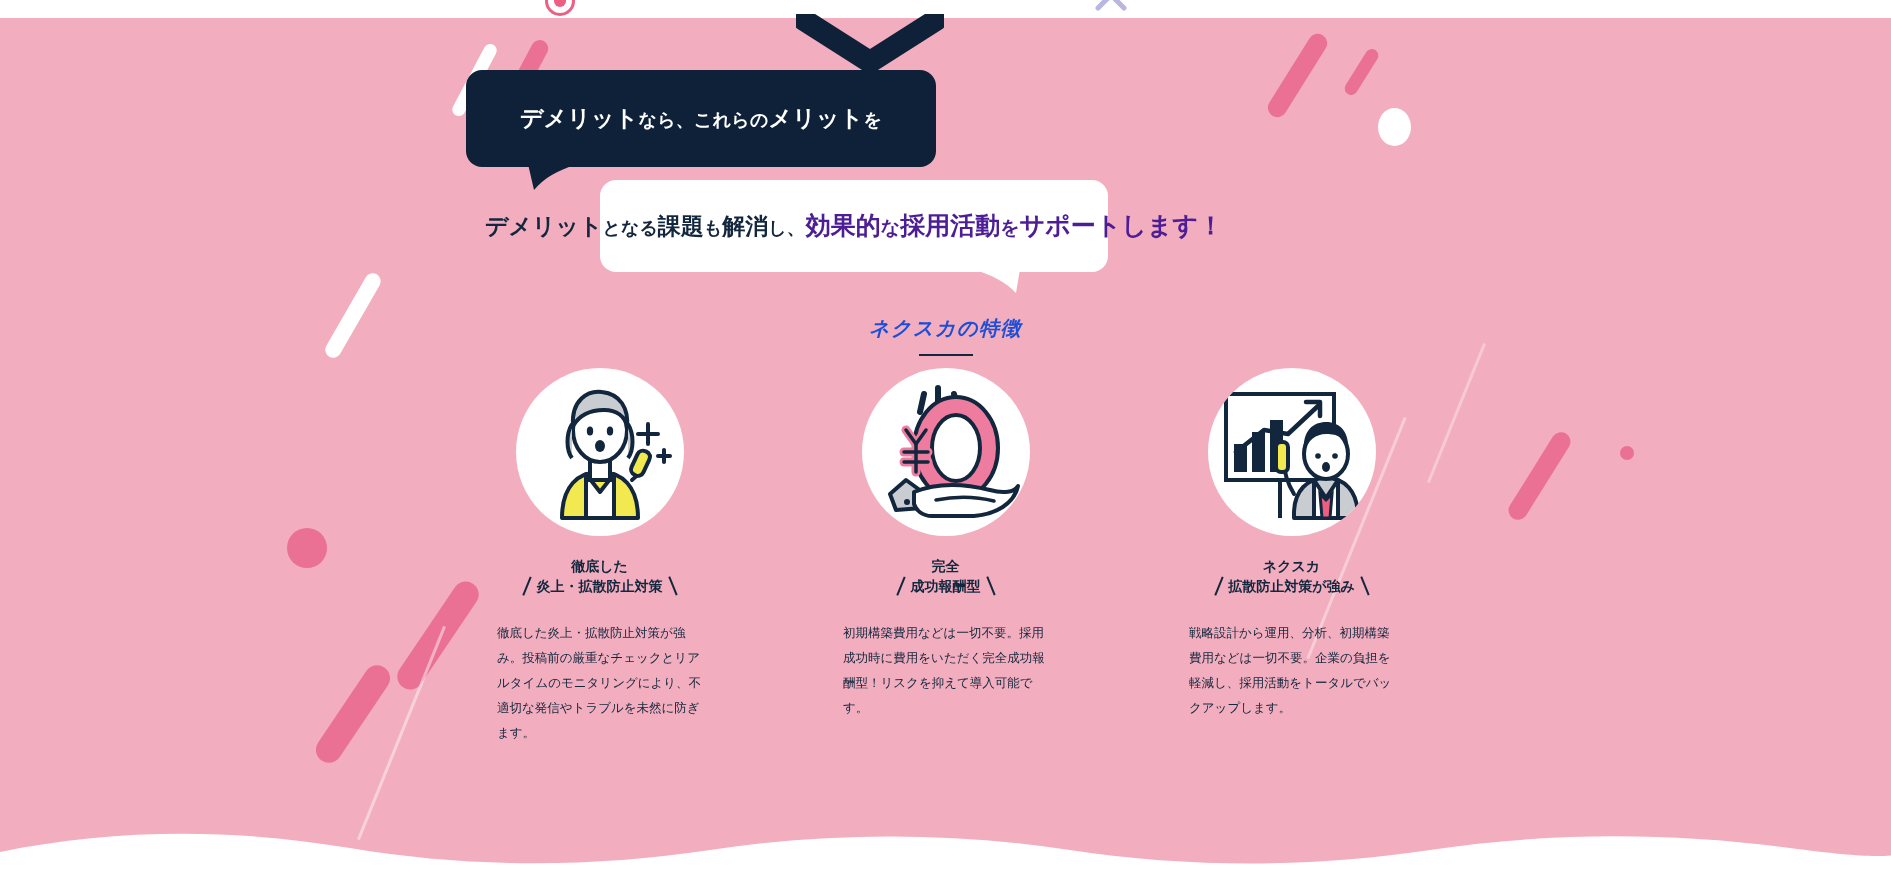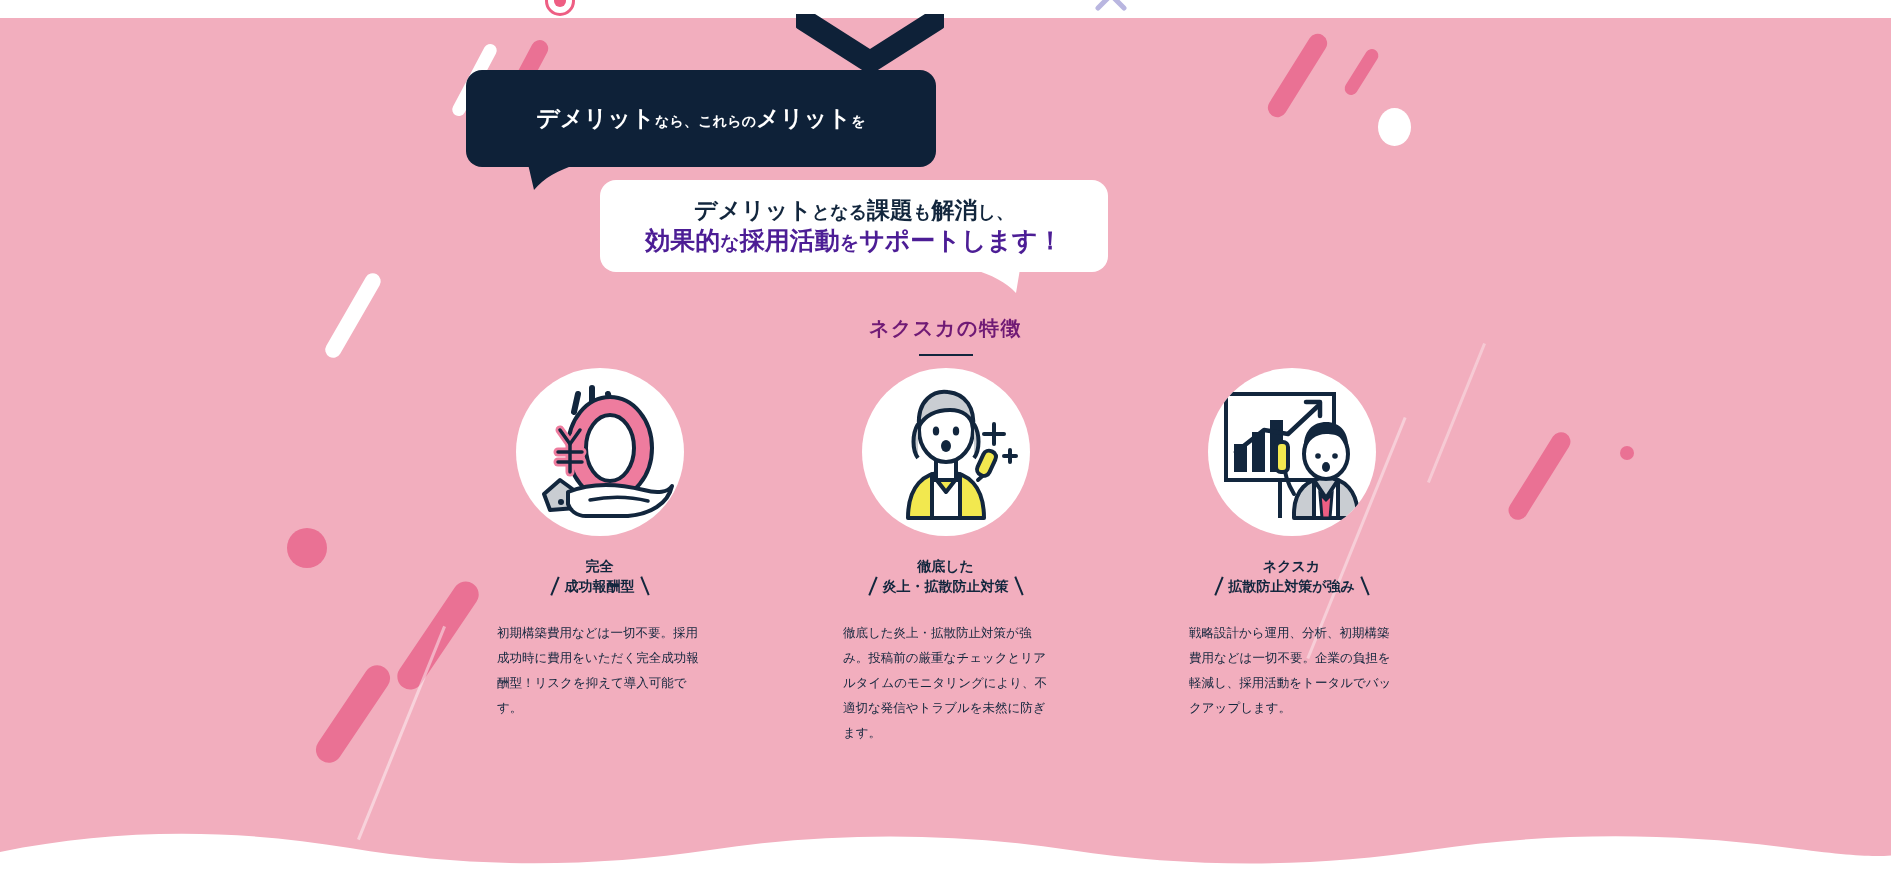--- a/index.html
+++ b/index.html
@@ -81,42 +81,42 @@
     overflow: visible;
   }
   .bd-line1 {
     font-size: 23px;
     font-weight: 700;
     color: #ffffff;
     letter-spacing: .2px;
     line-height: 1.25;
     white-space: nowrap;
   }
-  .bd-line1 .sm { font-size: 14px; }
+  .bd-line1 .sm { font-size: 18px; }
   .bd-line2 {
     font-size: 25px;
     font-weight: 700;
     color: #ffffff;
     line-height: 1.25;
     white-space: nowrap;
   }
   .bd-line2 .hl { color: #F2E84F; }
   .bd-line2 .sm { font-size: 19px; }
 
   
   .bubble-light {
     position: absolute;
     left: 600px;
     top: 180px;
     width: 508px;
     height: 92px;
     background: #FFFFFF;
     border-radius: 16px;
     display: flex;
-    flex-direction: column;
+    flex-direction: row;
     align-items: center;
     justify-content: center;
     gap: 1px;
   }
   .bubble-light .tail2 {
     position: absolute;
     right: 88px;
     bottom: -21px;
     width: 52px;
     height: 24px;
@@ -142,22 +142,23 @@
   
   .section-head {
     position: absolute;
     left: 0; right: 0;
     top: 315px;
     text-align: center;
   }
   .section-head .title {
     font-size: 20px;
     font-weight: 700;
-    color: #701a75;
+    color: #1d4ed8;
     letter-spacing: 1.5px;
+    font-style: italic;
   }
   .section-head .rule {
     width: 54px; height: 2px;
     background: #12263D;
     margin: 12px auto 0;
   }
 
   
   .cards {
     position: absolute;
@@ -269,20 +270,54 @@
       <path d="M52,0 L4,0 C24,6 38,13 48,24 Z" fill="#ffffff"></path>
     </svg>
   </div>
 
   <div class="section-head">
     <div class="title">ネクスカの特徴</div>
     <div class="rule"></div>
   </div>
 
   <div class="cards">
+
+    <div class="card">
+      <div class="illus">
+        <svg width="168" height="168" viewBox="0 0 168 168">
+          <path d="M46 150 C46 118 62 104 84 104 C106 104 122 118 122 150 Z" fill="#F2E84F" stroke="#12263D" stroke-width="4" stroke-linejoin="round"></path>
+          <path d="M70 106 L84 124 L98 106 L98 150 L70 150 Z" fill="#ffffff" stroke="#12263D" stroke-width="4" stroke-linejoin="round"></path>
+          <path d="M74 88 L94 88 L94 112 L74 112 Z" fill="#ffffff" stroke="#12263D" stroke-width="4"></path>
+          <ellipse cx="84" cy="62" rx="27" ry="32" fill="#ffffff" stroke="#12263D" stroke-width="4"></ellipse>
+          <path d="M57 58 C55 32 72 22 86 24 C104 26 113 40 111 60 C110 48 100 42 88 42 C76 42 64 46 57 58 Z" fill="#C9CDD2" stroke="#12263D" stroke-width="4" stroke-linejoin="round"></path>
+          <path d="M56 56 C50 66 50 82 56 90" fill="#C9CDD2" stroke="#12263D" stroke-width="4"></path>
+          <path d="M112 56 C118 66 118 82 112 90" fill="#C9CDD2" stroke="#12263D" stroke-width="4"></path>
+          <ellipse cx="74" cy="63" rx="3.2" ry="4.5" fill="#12263D"></ellipse>
+          <ellipse cx="94" cy="63" rx="3.2" ry="4.5" fill="#12263D"></ellipse>
+          <ellipse cx="84" cy="78" rx="5" ry="6" fill="#12263D"></ellipse>
+          <path d="M116 112 C126 104 132 96 134 88" stroke="#12263D" stroke-width="4" fill="none" stroke-linecap="round"></path>
+          <rect x="118" y="82" width="13" height="26" rx="6" transform="rotate(25 124 95)" fill="#F2E84F" stroke="#12263D" stroke-width="4"></rect>
+          <g stroke="#12263D" stroke-width="4" stroke-linecap="round">
+            <path d="M132 56 L132 76"></path>
+              <path d="M122 66 L142 66"></path>
+            <path d="M148 82 L148 94"></path>
+              <path d="M142 88 L154 88"></path>
+          </g>
+        </svg>
+      </div>
+      <div class="cap">
+        <div>徹底した</div>
+        <div class="cap-row2">
+          <span class="slash l"></span>
+          <span>炎上・拡散防止対策</span>
+          <span class="slash r"></span>
+        </div>
+      </div>
+      <div class="body">徹底した炎上・拡散防止対策が強み。投稿前の厳重なチェックとリアルタイムのモニタリングにより、不適切な発信やトラブルを未然に防ぎます。</div>
+    </div>
 
     <div class="card">
       <div class="illus">
         <svg width="168" height="168" viewBox="0 0 168 168">
           <g stroke="#12263D" stroke-width="4" fill="none" stroke-linecap="round">
             <path d="M62 26 L58 44" stroke-width="6"></path>
             <path d="M76 20 L76 40" stroke-width="6"></path>
             <path d="M92 26 L96 44" stroke-width="6"></path>
           </g>
           <ellipse cx="94" cy="80" rx="33" ry="42" fill="none" stroke="#EE7C9E" stroke-width="19"></ellipse>
@@ -313,54 +348,20 @@
           <span>成功報酬型</span>
           <span class="slash r"></span>
         </div>
       </div>
       <div class="body">初期構築費用などは一切不要。採用成功時に費用をいただく完全成功報酬型！リスクを抑えて導入可能です。</div>
     </div>
 
     <div class="card">
       <div class="illus">
         <svg width="168" height="168" viewBox="0 0 168 168">
-          <path d="M46 150 C46 118 62 104 84 104 C106 104 122 118 122 150 Z" fill="#F2E84F" stroke="#12263D" stroke-width="4" stroke-linejoin="round"></path>
-          <path d="M70 106 L84 124 L98 106 L98 150 L70 150 Z" fill="#ffffff" stroke="#12263D" stroke-width="4" stroke-linejoin="round"></path>
-          <path d="M74 88 L94 88 L94 112 L74 112 Z" fill="#ffffff" stroke="#12263D" stroke-width="4"></path>
-          <ellipse cx="84" cy="62" rx="27" ry="32" fill="#ffffff" stroke="#12263D" stroke-width="4"></ellipse>
-          <path d="M57 58 C55 32 72 22 86 24 C104 26 113 40 111 60 C110 48 100 42 88 42 C76 42 64 46 57 58 Z" fill="#C9CDD2" stroke="#12263D" stroke-width="4" stroke-linejoin="round"></path>
-          <path d="M56 56 C50 66 50 82 56 90" fill="#C9CDD2" stroke="#12263D" stroke-width="4"></path>
-          <path d="M112 56 C118 66 118 82 112 90" fill="#C9CDD2" stroke="#12263D" stroke-width="4"></path>
-          <ellipse cx="74" cy="63" rx="3.2" ry="4.5" fill="#12263D"></ellipse>
-          <ellipse cx="94" cy="63" rx="3.2" ry="4.5" fill="#12263D"></ellipse>
-          <ellipse cx="84" cy="78" rx="5" ry="6" fill="#12263D"></ellipse>
-          <path d="M116 112 C126 104 132 96 134 88" stroke="#12263D" stroke-width="4" fill="none" stroke-linecap="round"></path>
-          <rect x="118" y="82" width="13" height="26" rx="6" transform="rotate(25 124 95)" fill="#F2E84F" stroke="#12263D" stroke-width="4"></rect>
-          <g stroke="#12263D" stroke-width="4" stroke-linecap="round">
-            <path d="M132 56 L132 76"></path>
-              <path d="M122 66 L142 66"></path>
-            <path d="M148 82 L148 94"></path>
-              <path d="M142 88 L154 88"></path>
-          </g>
-        </svg>
-      </div>
-      <div class="cap">
-        <div>徹底した</div>
-        <div class="cap-row2">
-          <span class="slash l"></span>
-          <span>炎上・拡散防止対策</span>
-          <span class="slash r"></span>
-        </div>
-      </div>
-      <div class="body">徹底した炎上・拡散防止対策が強み。投稿前の厳重なチェックとリアルタイムのモニタリングにより、不適切な発信やトラブルを未然に防ぎます。</div>
-    </div>
-
-    <div class="card">
-      <div class="illus">
-        <svg width="168" height="168" viewBox="0 0 168 168">
           <rect x="18" y="26" width="108" height="86" fill="#ffffff" stroke="#12263D" stroke-width="4"></rect>
           <rect x="26" y="76" width="13" height="28" fill="#12263D"></rect>
           <rect x="44" y="64" width="13" height="40" fill="#12263D"></rect>
           <rect x="62" y="52" width="13" height="52" fill="#12263D"></rect>
           <path d="M28 84 L56 62 L80 66 L110 38" stroke="#12263D" stroke-width="4.5" fill="none" stroke-linecap="round" stroke-linejoin="round"></path>
           <path d="M98 34 L112 34 L112 48" stroke="#12263D" stroke-width="4.5" fill="none" stroke-linecap="round" stroke-linejoin="round"></path>
           <path d="M72 112 L72 150" stroke="#12263D" stroke-width="4"></path>
           <path d="M86 146 C86 122 100 110 118 110 C136 110 150 122 150 150 L86 150 Z" fill="#C9CDD2" stroke="#12263D" stroke-width="4" stroke-linejoin="round"></path>
           <path d="M106 112 L118 130 L130 112 L130 150 L106 150 Z" fill="#ffffff" stroke="#12263D" stroke-width="4" stroke-linejoin="round"></path>
           <path d="M112 126 L118 132 L124 126 L122 150 L114 150 Z" fill="#EE5E83" stroke="#12263D" stroke-width="3"></path>

